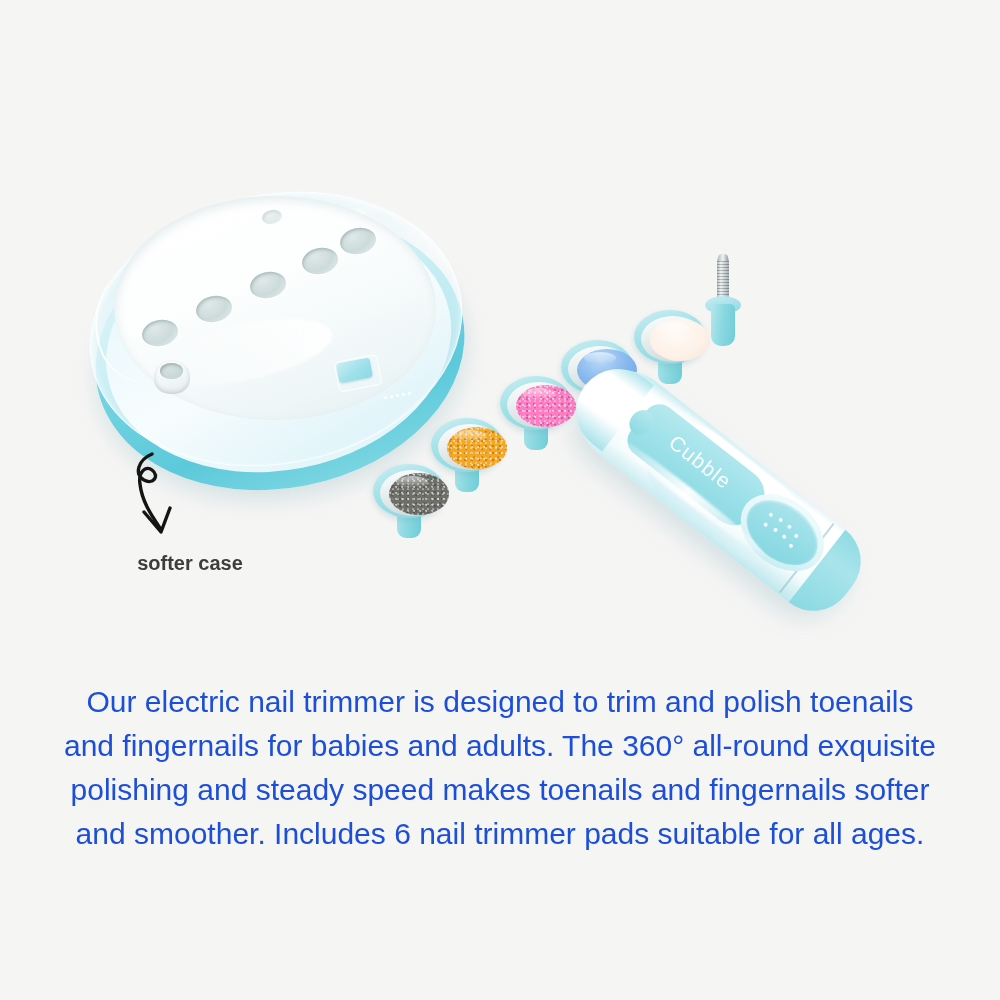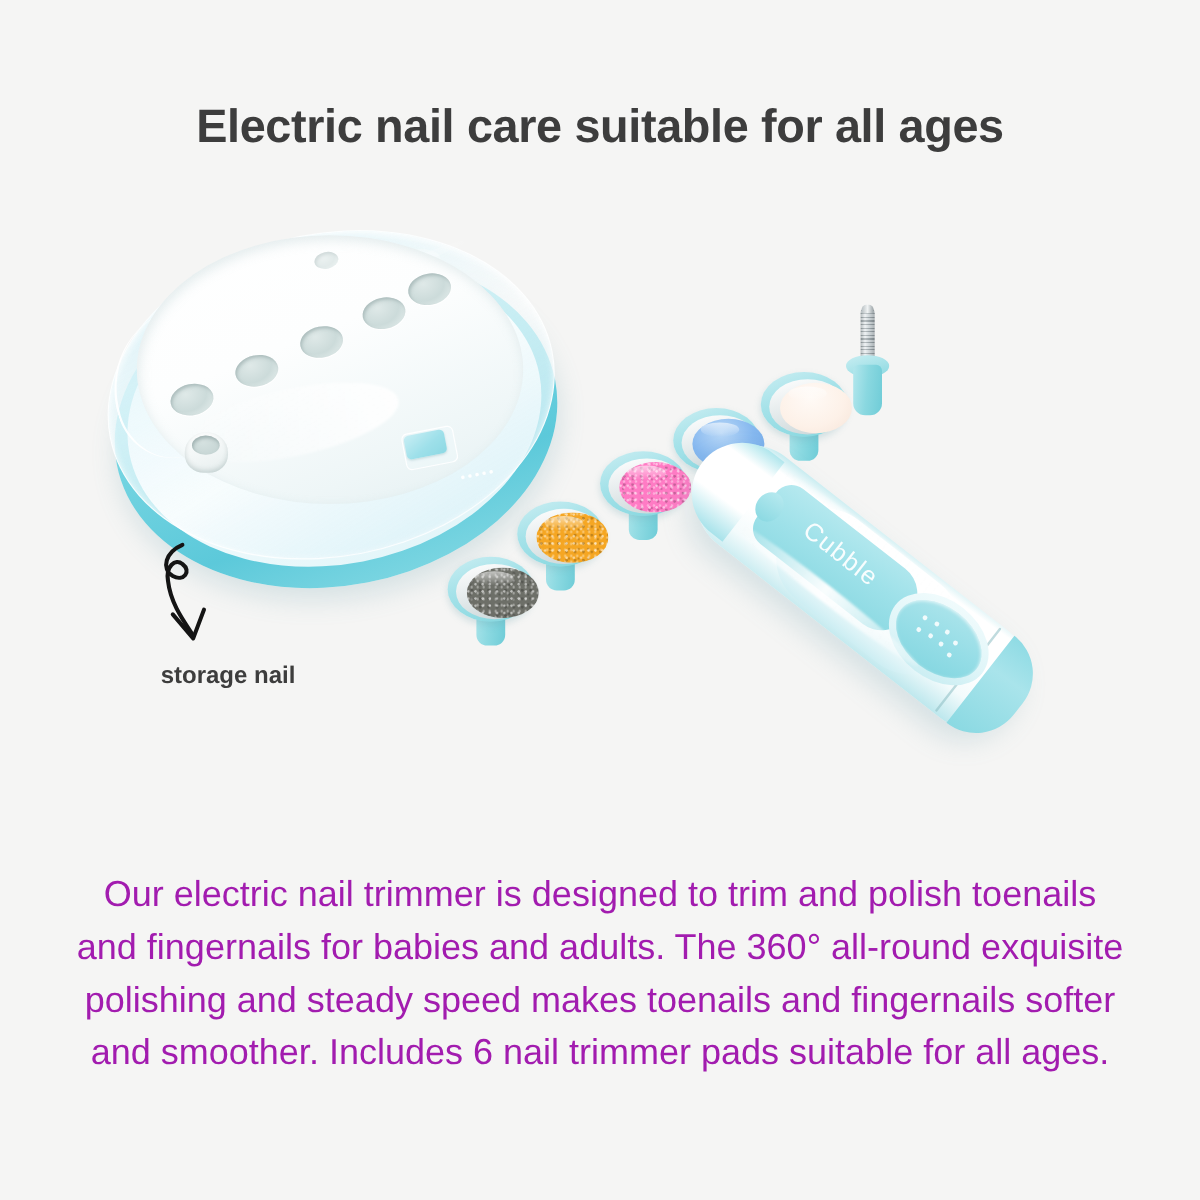--- a/index.html
+++ b/index.html
@@ -497,30 +497,28 @@
 
   
   .bodycopy {
     position: absolute;
     top: 680px;
     left: 62px;
     width: 876px;
     text-align: center;
     font-size: 30px;
     line-height: 1.47;
-    color: #a21caf;
-    margin-top: 44px;
+    color: #1d4ed8;
   }
 </style>
 </head>
 <body style="background: rgb(245, 245, 244);">
 
 <div class="page">
 
-  <div class="headline">Electric nail care suitable for all ages</div>
 
   <div class="hero">
 
     <div class="case-wrap">
       <div class="case-base">
         <div class="case-base-inner"></div>
       </div>
       <div class="case-lid">
         <div class="lid-highlight"></div>
         <div class="lid-seam"></div>
@@ -550,21 +548,21 @@
           <i></i>
       </div>
     </div>
 
     <svg class="arrow-svg" viewBox="0 0 110 100">
       <path d="M44 4 C30 10, 26 24, 36 30 C45 35, 52 26, 44 20 C38 15, 30 22, 32 34 C34 52, 44 66, 52 78" fill="none" stroke="#141414" stroke-width="3.4" stroke-linecap="round"></path>
       <path d="M36 62 L53 82 L62 58" fill="none" stroke="#141414" stroke-width="3.4" stroke-linecap="round" stroke-linejoin="round"></path>
     </svg>
 
     <div class="annotation">
-      <div>storage nail</div>
+      <div>softer case</div>
     </div>
 
     <div class="pad" style="left:370px; top:296px;">
       <div class="stem"></div>
       <div class="body">
         <div class="ring">
           <div class="disc tex-grit" style="background-color:#6d6f68;"></div>
           <div class="gloss"></div>
         </div>
       </div>

